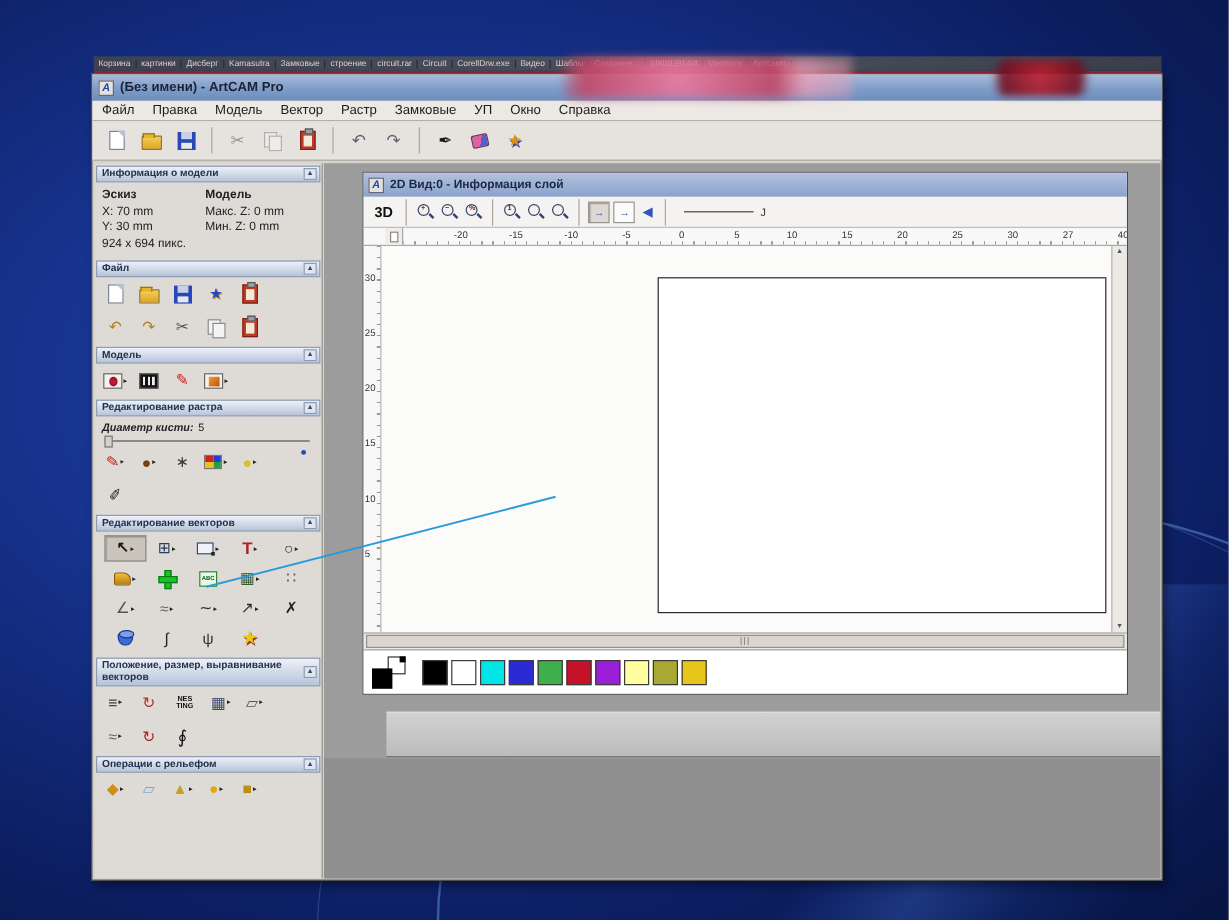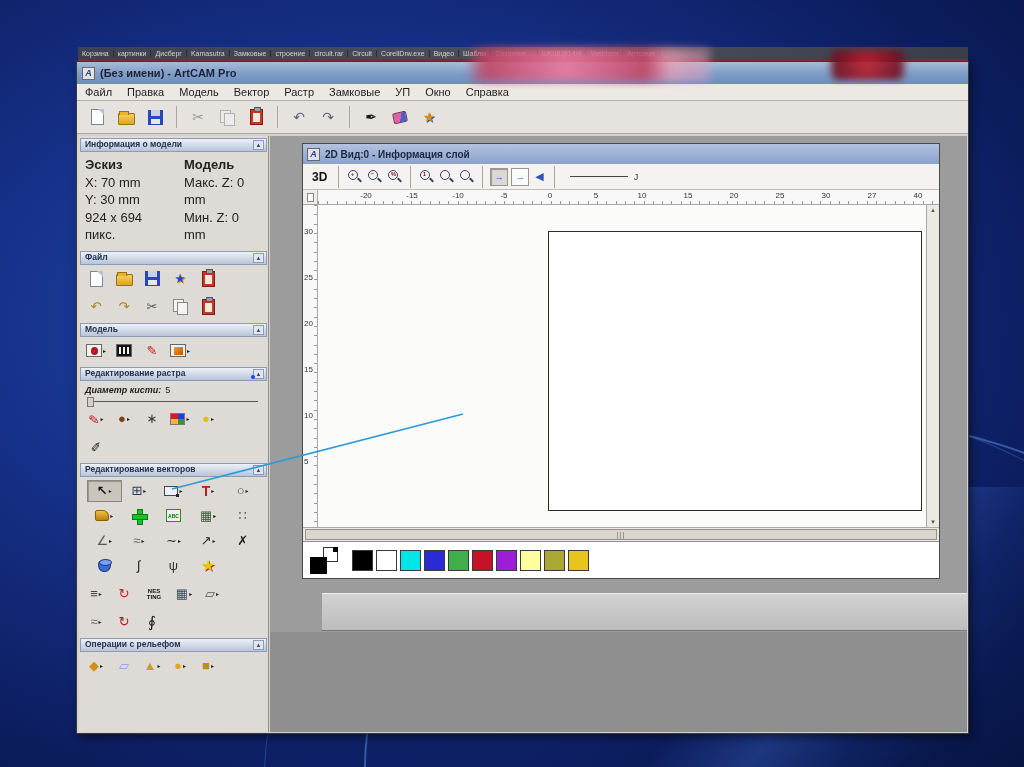--- a/index.html
+++ b/index.html
@@ -107,21 +107,21 @@
   .sidebar { position:absolute; left:1px; top:0; width:190px; bottom:0; background:#dedbd6;
     border-right:1px solid #928e86; overflow:hidden; }
   .phead { margin:2px 1px 0 1px; min-height:13px; background:linear-gradient(180deg,#edf1f8,#b7c4d9);
     border:1px solid #8d9bb4; display:flex; align-items:center; justify-content:space-between;
     padding:1px 2px 1px 4px; }
   .phead .ptitle { font-size:8.5px; font-weight:bold; color:#23314d; line-height:1.15; }
   .collapse-btn { min-width:11px; height:10px; border:1px solid #8d9bb4; background:#dfe6f0;
     font-size:6px; color:#445; display:flex; align-items:center; justify-content:center; }
 
   .info-grid { display:flex; gap:16px; padding:4px 6px 5px 6px; }
-  .info-col div { font-size:13px; color:#222; line-height:1.35; }
+  .info-col div { font-size:10px; color:#222; line-height:1.35; }
   .info-col .hd { font-weight:bold; }
 
   .irow { display:flex; align-items:center; gap:6px; padding:3px 6px; }
   .sic { min-width:22px; height:22px; display:flex; align-items:center; justify-content:center;
     font-size:13px; position:relative; }
   .sic.pressed { background:#c9c5bd; border:1px solid #8a867e; box-shadow:inset 1px 1px 1px rgba(0,0,0,.25); }
 
   .brushline { display:flex; gap:4px; padding:4px 6px 1px 6px; align-items:baseline; }
   .brushlabel { font-size:9px; font-weight:bold; font-style:italic; color:#222; }
   .brushval { font-size:9px; color:#222; }
@@ -152,21 +152,21 @@
   .mag::after { content:""; position:absolute; left:11px; top:11px; width:5px; height:2px;
     background:#38406a; transform:rotate(45deg); }
   .mag .mod { position:absolute; left:4.5px; top:2.5px; font-size:6px; font-weight:bold; color:#a01020; }
   .pgbtn { width:18px; height:18px; border:1px solid #9a968e; background:#fbfbfb;
     display:flex; align-items:center; justify-content:center; font-size:9px; color:#2a50c0; }
   .pgbtn.pressed { background:#ddd9d2; box-shadow:inset 1px 1px 1px rgba(0,0,0,.3); }
   .backarrow { font-size:11px; color:#3355bb; padding:0 3px; }
   .linesample { width:58px; height:1px; background:#444; margin:0 3px 0 8px; }
   .lineJ { font-size:9px; color:#333; }
 
-  .rulerrow { display:flex; height:15px; background:#f8f8f8; border-bottom:1px solid #a8a8a8; }
+  .rulerrow { display:flex; height:15px; background:#f8f8f8; border-bottom:1px solid #a8a8a8;padding-left:18px; }
   .rcorner { width:15px; border-right:1px solid #a8a8a8; background:#efede6;
     display:flex; align-items:center; justify-content:center; }
   .rcorner .pg { width:7px; height:9px; background:#fff; border:1px solid #888; }
   .hruler { flex:1; position:relative; font-size:8px; color:#333; overflow:hidden; }
   .hruler::after { content:""; position:absolute; left:0; right:0; bottom:0; height:3px;
     background:repeating-linear-gradient(90deg,#999 0 1px,transparent 1px 9.3px); }
   .hruler span { position:absolute; top:1px; transform:translateX(-50%); }
 
   .v2body { flex:1; display:flex; min-height:0; }
   .vruler { width:15px; background:#f8f8f8; border-right:1px solid #a8a8a8; position:relative;
@@ -477,20 +477,24 @@
               <span>∫</span>
             </span>
           <span class="sic" style="color:#333">
               <span>ψ</span>
             </span>
           <span class="sic" style="color:#e8c818;text-shadow:1px 1px 0 #a03020;font-size:16px">
               <span>★</span>
             </span>
         </div>
 
+        <div class="phead">
+          <span class="ptitle" style="max-width:160px">Положение, размер, выравнивание векторов</span>
+          <span class="collapse-btn">▲</span>
+        </div>
         <div class="irow">
           <span class="sic" style="color:#444">
               <span>≡</span>
               <span class="flyout">▸</span>
             </span>
           <span class="sic" style="color:#b03030">
               <span>↻</span>
             </span>
           <span class="sic" style="font-size:6px;font-weight:bold;color:#111;line-height:1;width:26px;text-align:center">
               <span>NES TING</span>

